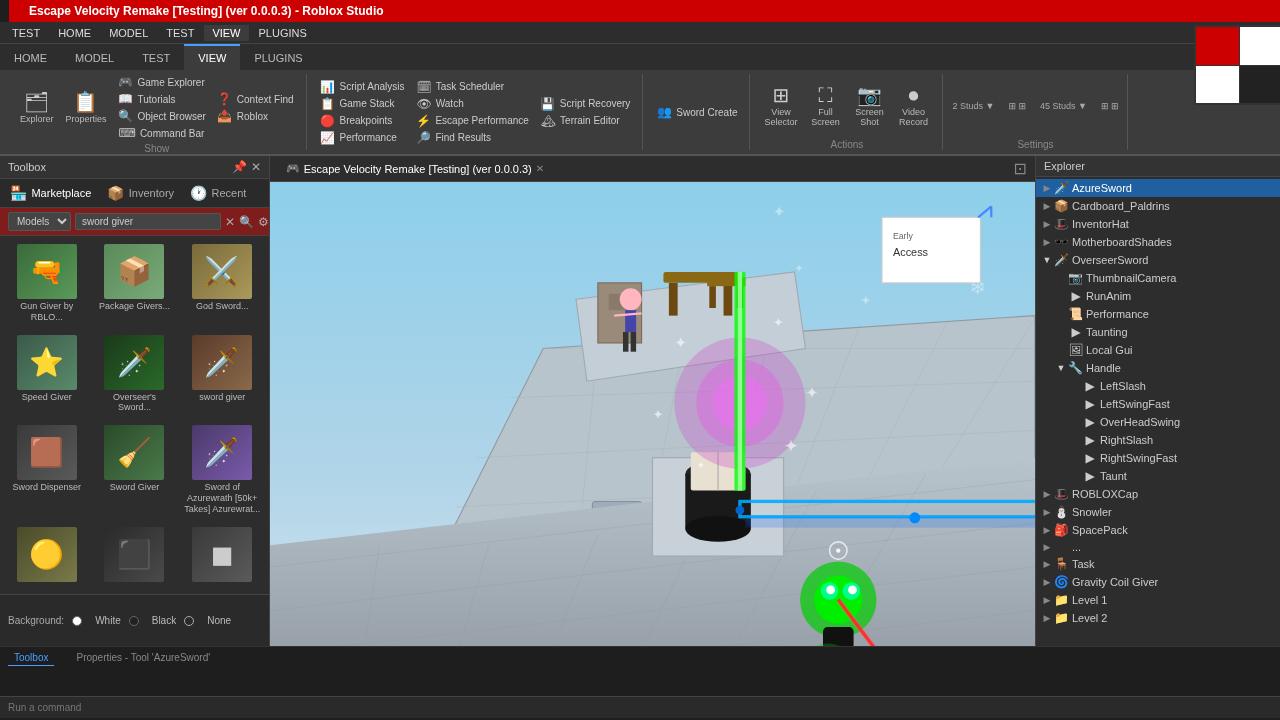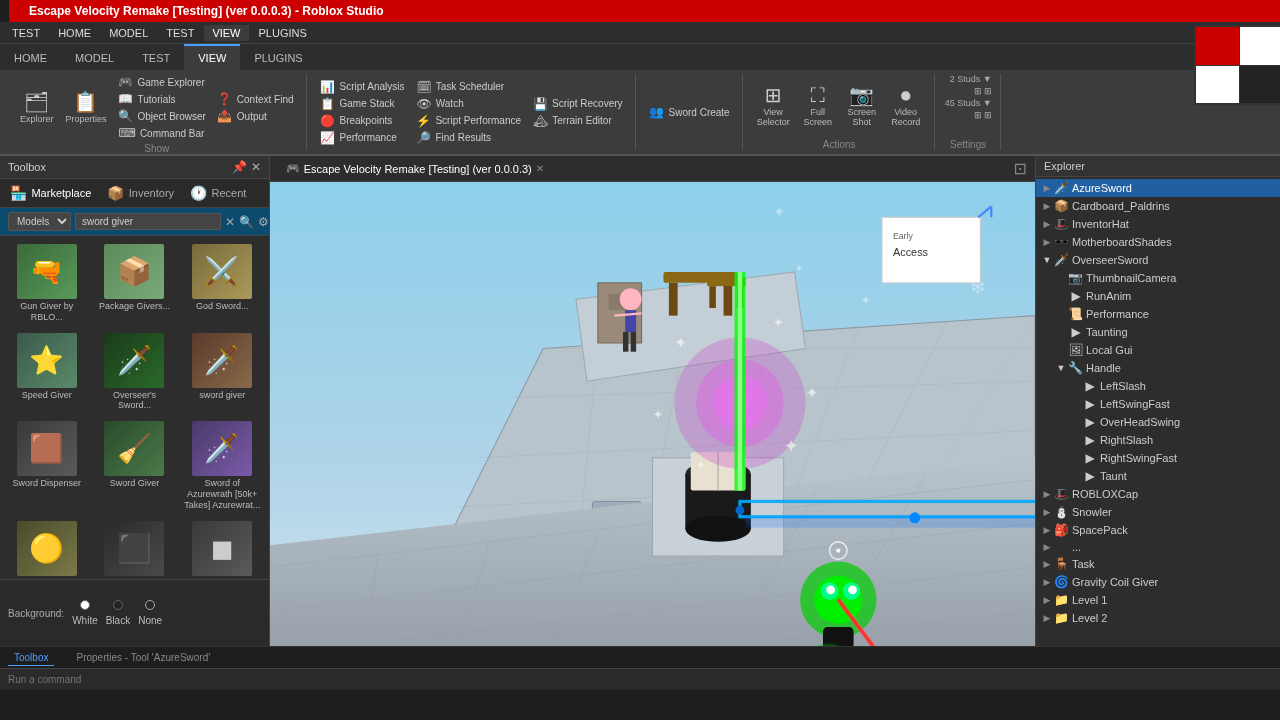--- a/index.html
+++ b/index.html
@@ -158,21 +158,21 @@
       gap: 4px;
       cursor: pointer;
       font-size: 11px;
       color: #aaa;
       padding: 2px;
     }
     .toolbox-nav-item.active { color: white; }
     .toolbox-nav-item .icon { font-size: 14px; }
     #toolbox-search {
       padding: 4px 8px;
-      background: #0c4a6e;
+      background: #7f1d1d;
       border-bottom: 1px solid #444;
       display: flex;
       gap: 4px;
       align-items: center;
     }
     #model-select {
       background: #444;
       border: 1px solid #555;
       color: #ccc;
       font-size: 10px;
@@ -316,20 +316,21 @@
     
     #status-bar {
       height: 22px;
       background: #2a2a2a;
       border-top: 1px solid #444;
       display: flex;
       align-items: center;
       padding: 0 8px;
       font-size: 10px;
       color: #888;
+      margin-top: 28px;
     }
     
     
     #bottom-bar {
       height: 22px;
       background: #1e1e1e;
       border-top: 1px solid #333;
       display: flex;
       align-items: center;
       padding: 0 8px;
@@ -349,25 +350,24 @@
       align-items: center;
       gap: 8px;
       padding: 20px 8px;
       background: #2a2a2a;
       border-top: 1px solid #444;
     }
     .bg-label { font-size: 10px; color: #aaa; }
     .bg-option {
       display: flex;
       align-items: center;
-      gap: 5px;
+      gap: 13px;
       cursor: pointer;
       font-size: 10px;
       color: #bbb;
-      flex-direction: column;
     }
     .bg-radio { width: 10px; height: 10px; border-radius: 50%; border: 1px solid #666; }
     .bg-radio.white { background: white; }
     .bg-radio.black { background: #222; }
     .bg-radio.none { background: transparent; }
     
     
     #scene-svg {
       position: absolute;
       inset: 0;
@@ -438,21 +438,21 @@
             <span>Command Bar</span>
           </div>
         </div>
         <div class="ribbon-small-group">
           <div class="ribbon-small-btn">
             <span class="icon">❓</span>
             <span>Context Find</span>
           </div>
           <div class="ribbon-small-btn">
             <span class="icon">📤</span>
-            <span>Output</span>
+            <span>Roblox</span>
           </div>
         </div>
       </div>
       <div class="ribbon-group-label">Show</div>
     </div>
 
     <div class="ribbon-group">
       <div class="ribbon-group-content">
         <div class="ribbon-small-group">
           <div class="ribbon-small-btn">
@@ -476,21 +476,21 @@
           <div class="ribbon-small-btn">
             <span class="icon">🗓</span>
             <span>Task Scheduler</span>
           </div>
           <div class="ribbon-small-btn">
             <span class="icon">👁</span>
             <span>Watch</span>
           </div>
           <div class="ribbon-small-btn">
             <span class="icon">⚡</span>
-            <span>Script Performance</span>
+            <span>Escape Performance</span>
           </div>
           <div class="ribbon-small-btn">
             <span class="icon">🔎</span>
             <span>Find Results</span>
           </div>
         </div>
         <div class="ribbon-small-group">
           <div class="ribbon-small-btn">
             <span class="icon">💾</span>
             <span>Script Recovery</span>
@@ -528,21 +528,21 @@
         </div>
         <div class="ribbon-btn">
           <span class="icon">⏺</span>
           <span class="label">Video<br>Record</span>
         </div>
       </div>
       <div class="ribbon-group-label">Actions</div>
     </div>
 
     <div class="ribbon-group">
-      <div class="ribbon-group-content" style="flex-direction:column;align-items:flex-end;gap:2px;">
+      <div class="ribbon-group-content" style="flex-direction:row;align-items:center;gap:14px;">
         <div style="font-size:9px;color:#aaa;">2 Studs ▼</div>
         <div style="font-size:9px;color:#aaa;">⊞ ⊞</div>
         <div style="font-size:9px;color:#aaa;">45 Studs ▼</div>
         <div style="font-size:9px;color:#aaa;">⊞ ⊞</div>
       </div>
       <div class="ribbon-group-label">Settings</div>
     </div>
 
   </div>
 </div>

